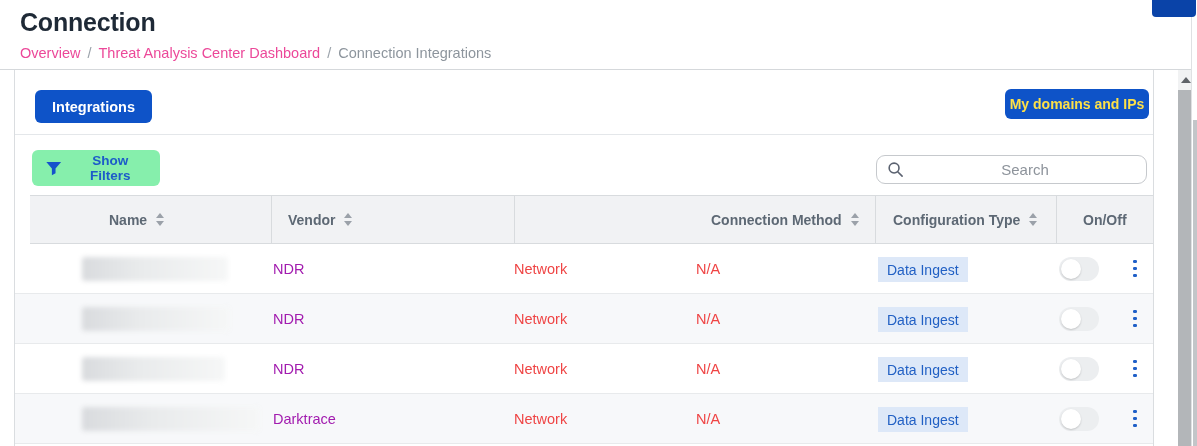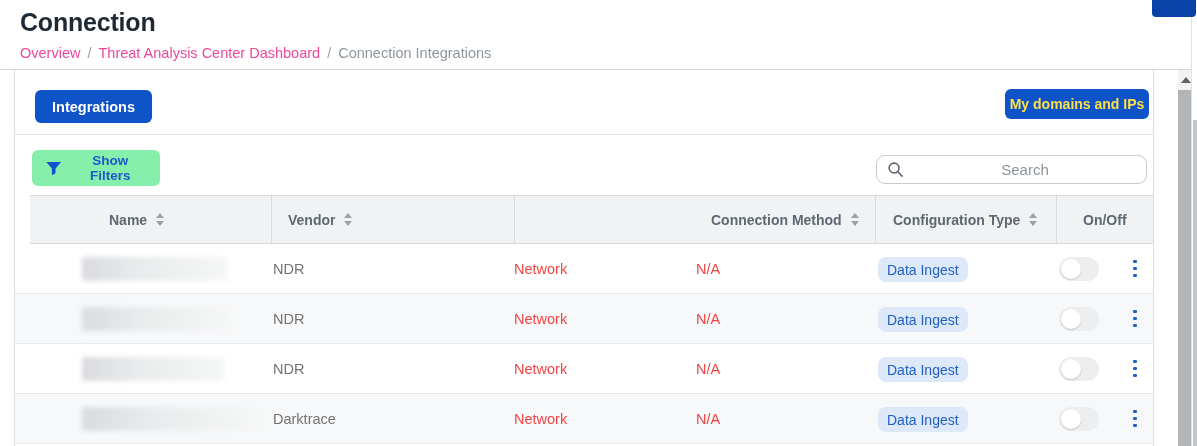--- a/index.html
+++ b/index.html
@@ -45,24 +45,24 @@
   .sort .up { border-bottom:5px solid #9ba1a9; }
   .sort .dn { border-top:5px solid #9ba1a9; }
 
   
   .tbody { position:absolute; left:0; right:0; top:174px; }
   .row { position:relative; height:50px; background:#fff; border-bottom:1px solid #e8eaec; }
   .row.alt { background:#f7f8fa; }
   .name-blur { position:absolute; left:67px; top:13px; height:24px; border-radius:3px; filter:blur(2.5px); background:linear-gradient(90deg,#d9dbde 0%,#e9ebec 40%,#f6f7f7 100%); }
   .row.r0 .name-blur{width:146px;} .row.r1 .name-blur{width:148px;} .row.r2 .name-blur{width:143px;} .row.r3 .name-blur{width:178px;}
   .cell { position:absolute; top:0; height:100%; display:flex; align-items:center; font-size:14.5px; color:#ef4444; }
-  .cell.vendor { left:258px; color:#737373; text-decoration:none; cursor:pointer; }
+  .cell.vendor { left:258px; color:#a21caf; text-decoration:none; cursor:pointer; }
   .cell.cat { left:499px; }
   .cell.conn { left:681px; }
-  .badge { position:absolute; left:863px; top:13px; height:25px; display:flex; align-items:center; padding:0 9px; background:#dde8f8; color:#2160c4; font-size:14px; border-radius:8px; cursor:pointer; text-decoration:none; }
+  .badge { position:absolute; left:863px; top:13px; height:25px; display:flex; align-items:center; padding:0 9px; background:#dde8f8; color:#2160c4; font-size:14px; border-radius:0; cursor:pointer; text-decoration:none; }
   .toggle { position:absolute; left:1044px; top:13px; width:40px; height:24px; border-radius:12px; background:#eceef0; cursor:pointer; }
   .toggle .knob { position:absolute; left:2px; top:2px; width:20px; height:20px; border-radius:50%; background:#fff; box-shadow:0 1px 2px rgba(0,0,0,0.18); }
   .kebab { position:absolute; left:1108px; top:0; width:24px; height:100%; display:flex; flex-direction:column; align-items:center; justify-content:center; gap:3.5px; cursor:pointer; }
   .kebab i { display:block; width:3.5px; height:3.5px; border-radius:1.2px; background:#2060c8; }
 
   
   .scrollbar { position:absolute; left:1178px; top:70px; width:16px; height:376px; background:#f1f2f3; }
   .sb-arrow { position:absolute; left:0; top:0; width:16px; height:20px; background:#f1f2f3; display:flex; align-items:center; justify-content:center; cursor:pointer; }
   .sb-arrow i { display:block; width:0; height:0; border-left:5px solid transparent; border-right:5px solid transparent; border-bottom:6px solid #5f6368; }
   .sb-thumb { position:absolute; left:0; top:20px; bottom:0; width:16px; background:#b3b6b9; cursor:pointer; }

